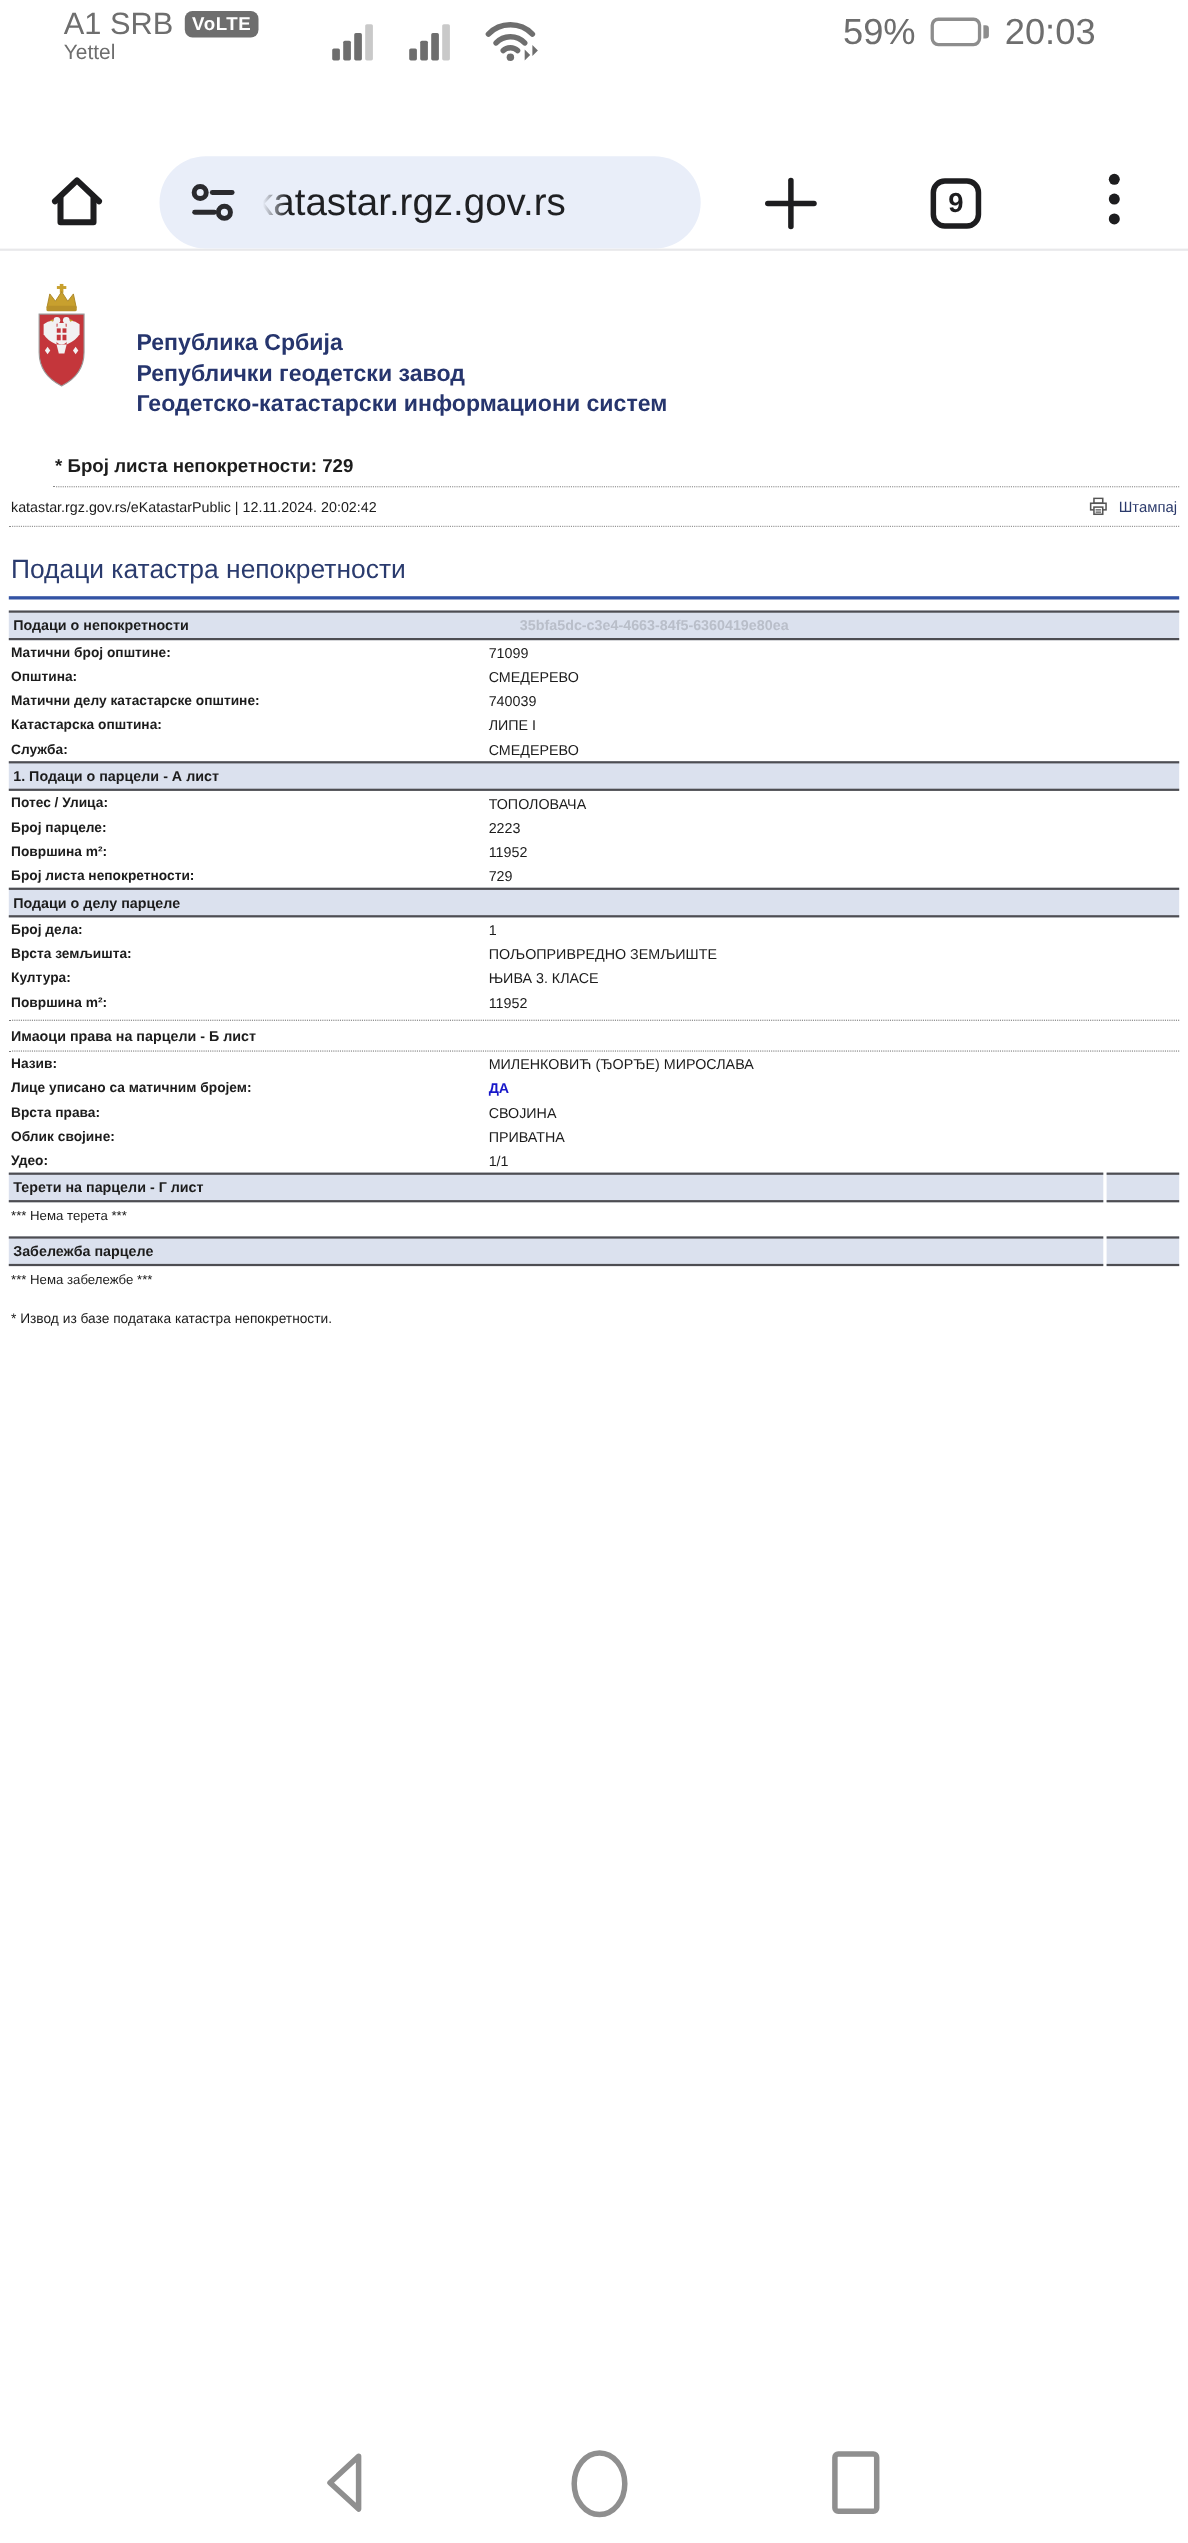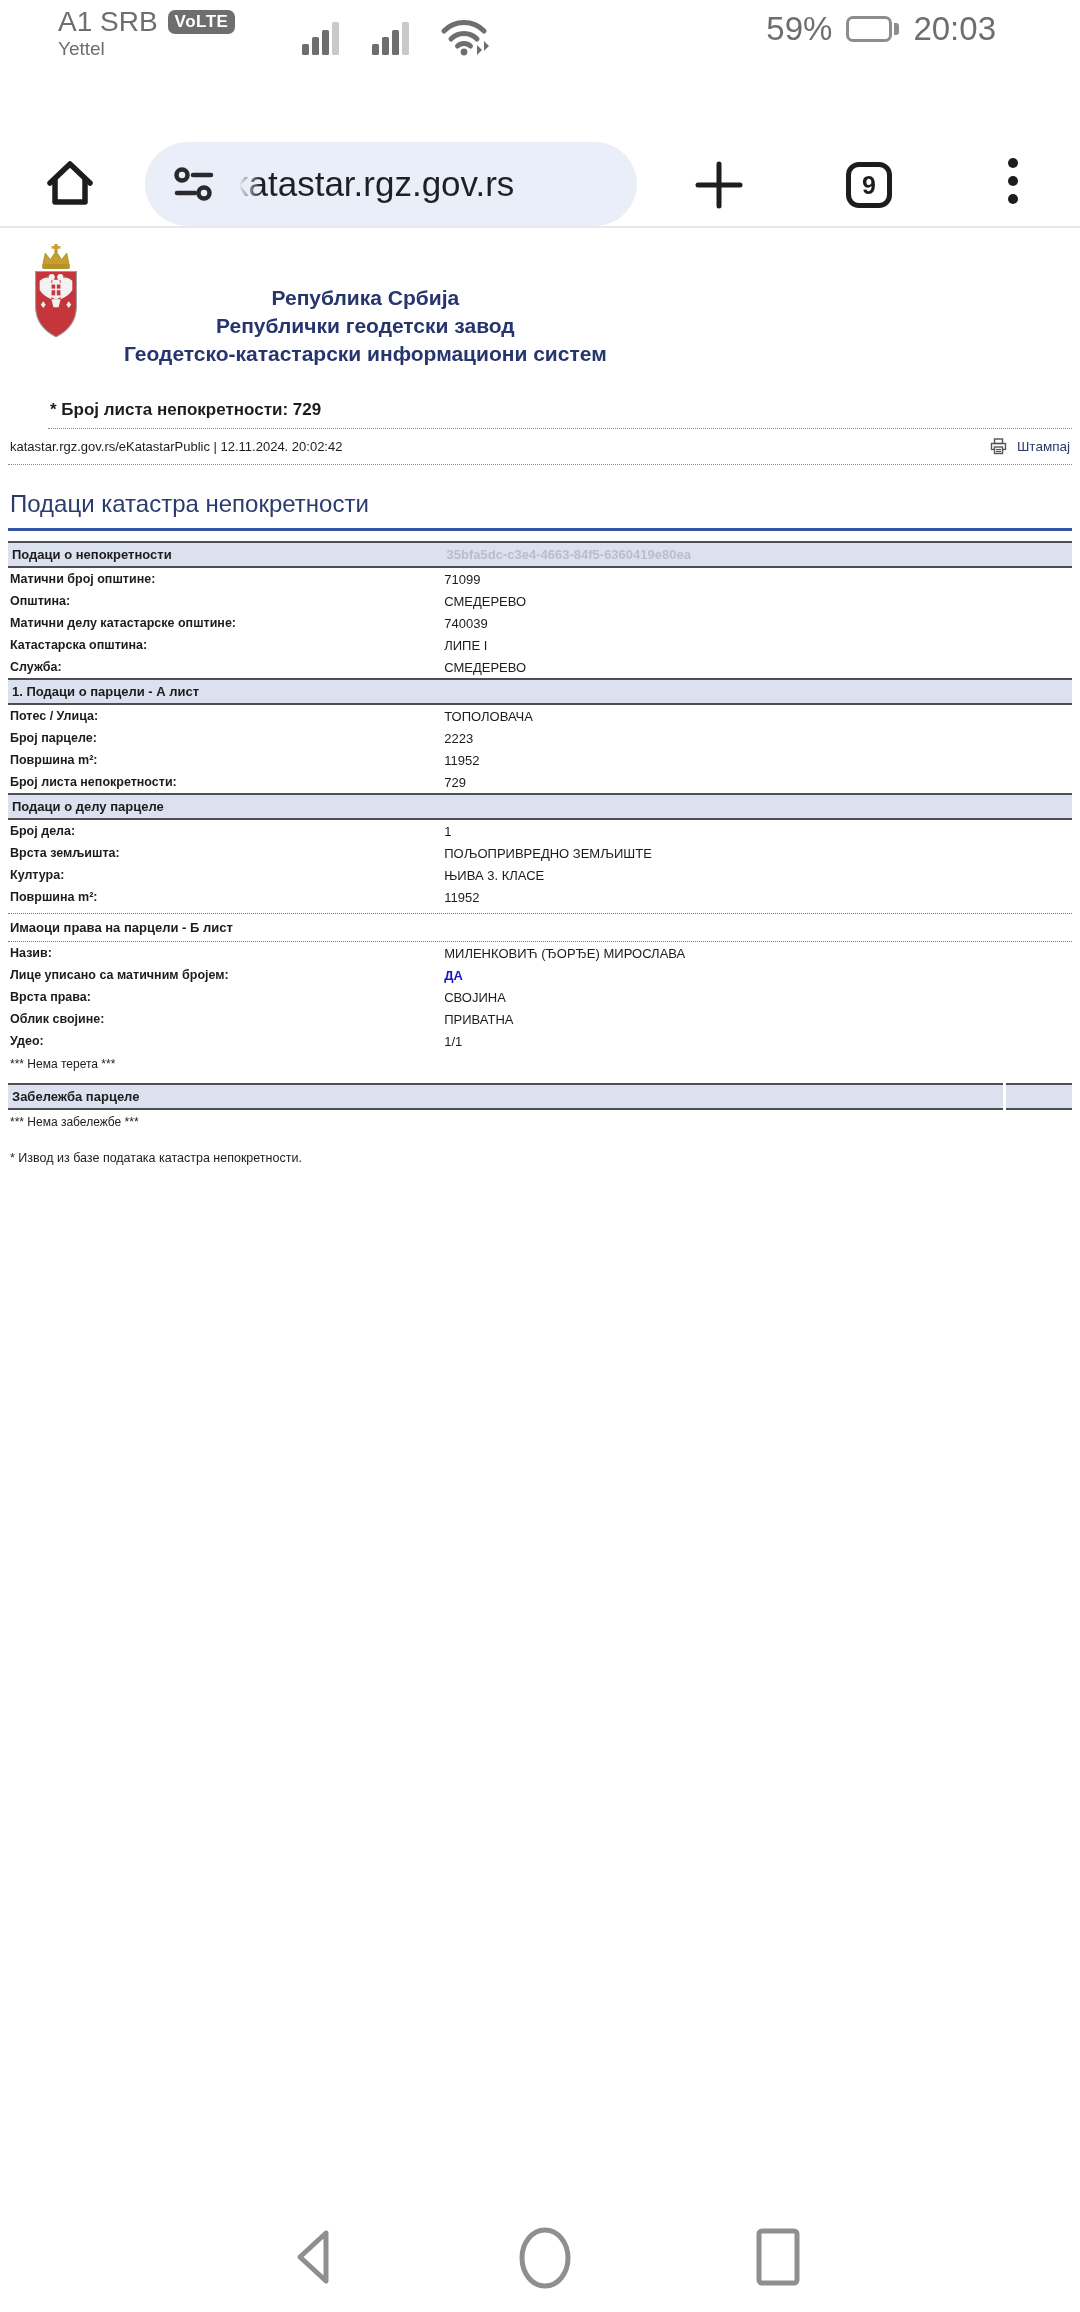--- a/index.html
+++ b/index.html
@@ -26,31 +26,31 @@
   .url-pill { position:absolute; left:145px; top:70px; width:492px; height:84px; background:#e9eef9; border-radius:42px; display:flex; align-items:center; padding-left:28px; }
   .url-text { font-size:35px; color:#1f2023; margin-left:16px; position:relative; white-space:nowrap; }
   .url-fade { position:absolute; left:-4px; top:-6px; width:34px; height:52px; background:linear-gradient(to right,#e9eef9 35%,rgba(233,238,249,0)); }
   .plus-btn { position:absolute; left:694px; top:88px; }
   .tab-btn { position:absolute; left:846px; top:90px; width:46px; height:46px; border:5px solid #1d1d1f; border-radius:13px; display:flex; align-items:center; justify-content:center; font-size:25px; font-weight:bold; color:#1d1d1f; }
   .menu-btn { position:absolute; left:1008px; top:86px; display:flex; flex-direction:column; gap:8px; }
   .menu-btn i { width:10px; height:10px; border-radius:50%; background:#1d1d1f; }
 
   
   .doc { padding:0 8px; color:#1c1c1c; }
-  .org-header { display:flex; padding:16px 0 10px 20px;text-align:center; }
+  .org-header { display:flex; padding:30px 0 10px 20px; }
   .org-lines { margin-left:40px; margin-top:40px; color:#26356d; font-weight:bold; font-size:21px; line-height:28px; }
   .sheet-line { margin-top:16px; padding:6px 2px 8px; font-size:17px; font-weight:bold; border-bottom:1px dotted #888;margin-left:40px; }
   .source-row { display:flex; justify-content:space-between; align-items:center; padding:9px 2px; border-bottom:1px dotted #888; font-size:13px; }
   .print-link { display:flex; align-items:center; gap:10px; color:#2b3a6b; font-size:13.5px; cursor:pointer; }
   .page-title { margin-top:23px; font-size:24px; color:#2a3b6e; padding:2px 2px 10px; border-bottom:3px solid #3353a4; }
 
   .cad-table { margin-top:10px; }
   .sec-bar { display:flex; margin-top:0; }
   .sec-bar .cell { background:#dbe1ee; border-top:2px solid #4d4d52; border-bottom:2px solid #4d4d52; height:27px; display:flex; align-items:center; }
-  .sec-bar .cell.main { flex:1; padding-left:4px; }
+  .sec-bar .cell.main { flex:1; padding-left:4px;gap:26px; }
   .sec-bar .cell.stub { width:66px; margin-left:3px; }
   .sec-title { font-size:13px; font-weight:bold; width:41%; }
   .sec-note { font-size:13px; color:#b9bec9; font-weight:bold; }
   .row { display:flex; align-items:center; height:22px; }
   .row .lbl { width:41%; font-weight:bold; font-size:12.5px; padding-left:2px; }
   .row .val { font-size:13px; }
   .row .val.hl { color:#1717c9; font-weight:bold; }
   .plain-header { margin-top:5px; border-top:1px dotted #777; border-bottom:1px dotted #777; padding:6px 0 6px 2px; font-size:13px; font-weight:bold; }
   .empty-note { font-size:12px; padding:5px 0 12px 2px; }
   .footnote { margin-top:10px; font-size:12.5px; padding-left:2px; }
@@ -264,20 +264,26 @@
         <div class="val">СВОЈИНА</div>
       </div>
       <div class="row">
         <div class="lbl">Облик својине:</div>
         <div class="val">ПРИВАТНА</div>
       </div>
       <div class="row">
         <div class="lbl">Удео:</div>
         <div class="val">1/1</div>
       </div>
+      <div class="sec-bar">
+        <div class="cell main">
+          <div class="sec-title">Терети на парцели - Г лист</div>
+        </div>
+        <div class="cell stub"></div>
+      </div>
       <div class="empty-note">*** Нема терета ***</div>
       <div class="sec-bar">
         <div class="cell main">
           <div class="sec-title">Забележба парцеле</div>
         </div>
         <div class="cell stub"></div>
       </div>
       <div class="empty-note">*** Нема забележбе ***</div>
     </div>
 

